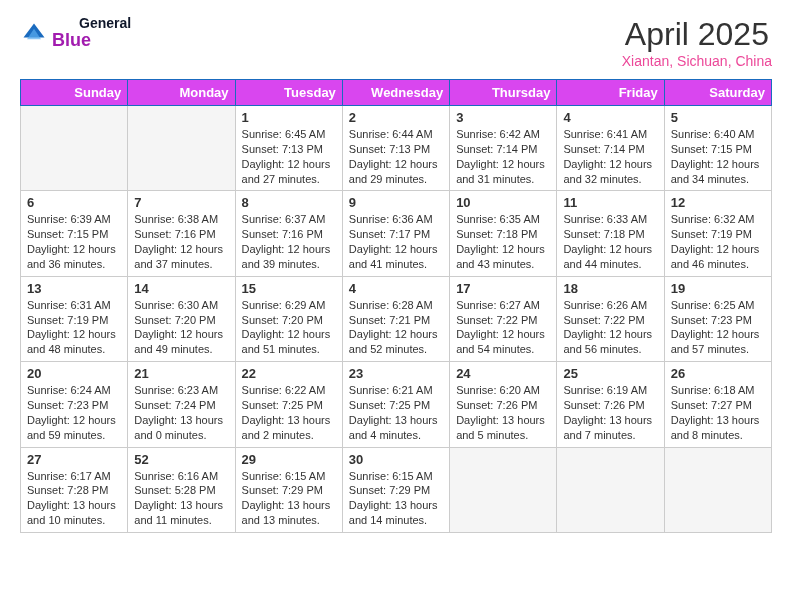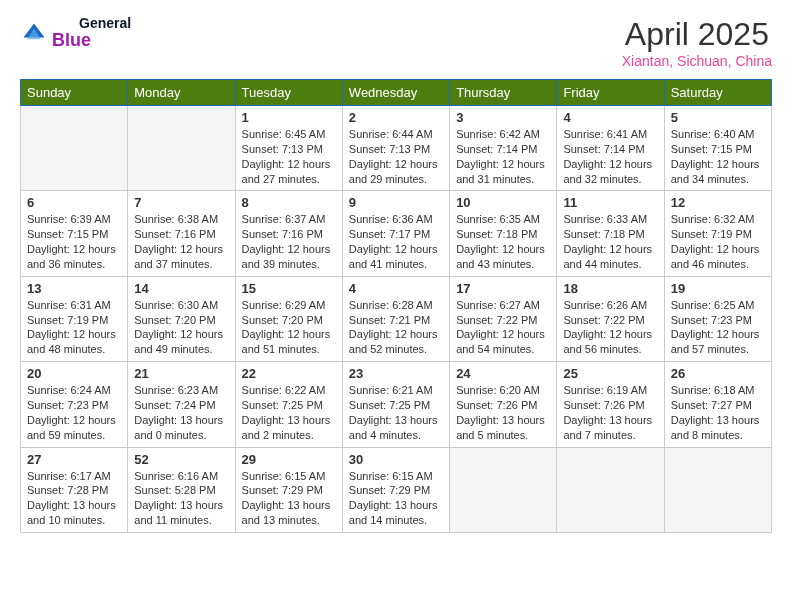--- a/index.html
+++ b/index.html
@@ -58,26 +58,26 @@
     .subtitle {
       font-size: 14px;
       color: #ec4899;
     }
     .calendar {
       width: 100%;
       border-collapse: collapse;
       border: 1px solid #ccc;
     }
     .calendar th {
-      background: #4d7c0f;
+      background: #d946ef;
       color: #fff;
-      text-align: left;
+      text-align: right;
       padding: 5px 6px;
       font-size: 13px;
-      font-weight: normal;
+      font-weight: bold;
       border: 1px solid #1a6bbf;
     }
     .calendar td {
       width: calc(100% / 7);
       vertical-align: top;
       padding: 4px 6px;
       border: 1px solid #ccc;
       background: #fff;
       height: 85px;
     }

